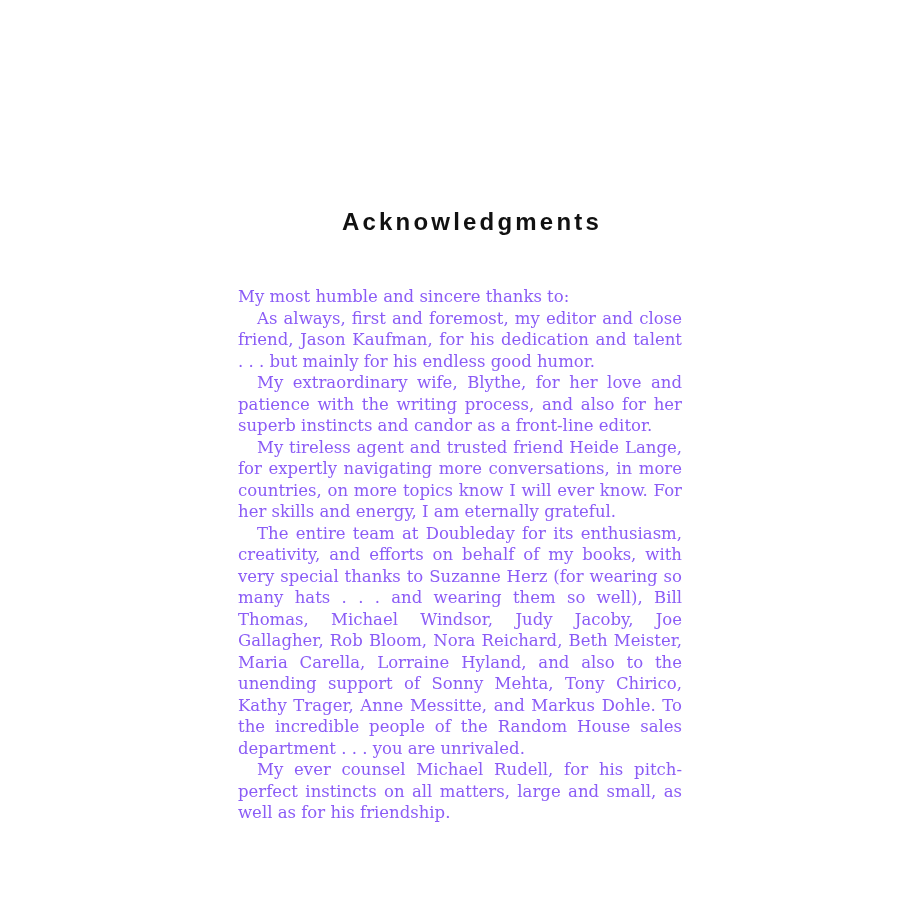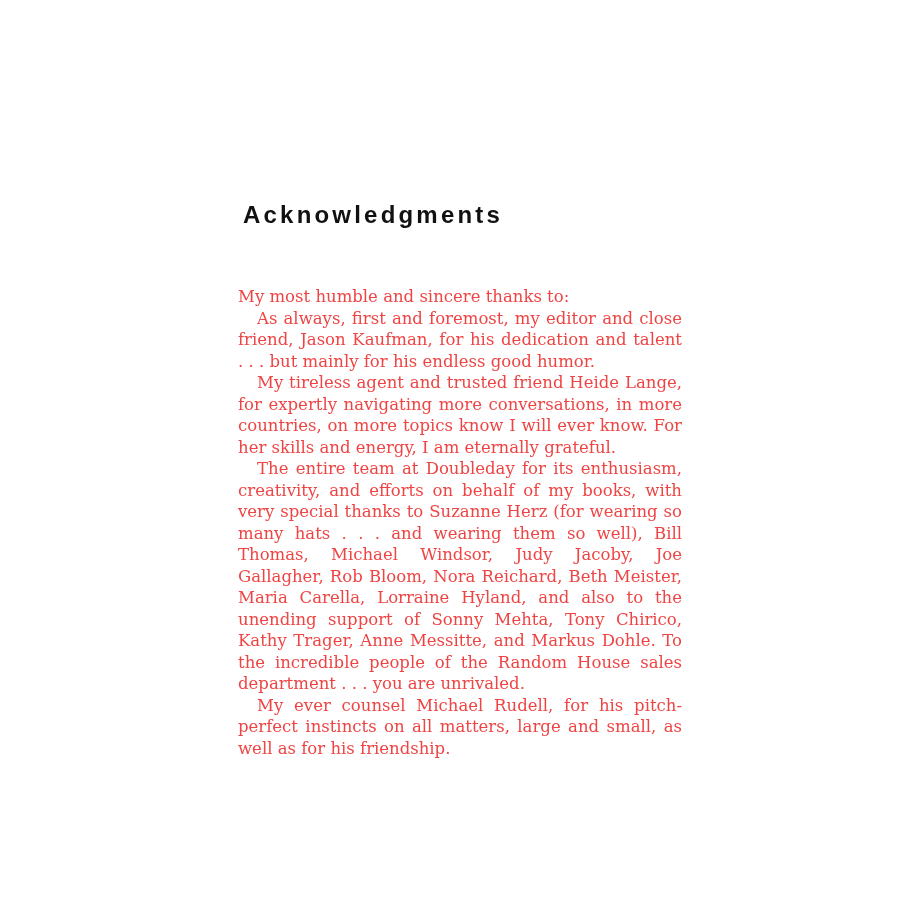--- a/index.html
+++ b/index.html
@@ -16,53 +16,54 @@
   .page {
     position: absolute;
     inset: 0;
     background: #ffffff;
   }
   .page-title {
     position: absolute;
     left: 238px;
     top: 196px;
     width: 444px;
-    margin: 5px;
+    margin: 12px;
     font-family: "Liberation Sans", "DejaVu Sans", sans-serif;
     font-weight: 700;
     font-size: 24px;
     letter-spacing: 3.2px;
-    text-align: left;
+    text-align: center;
     color: #111111;
     white-space: nowrap;
   }
   .text-block {
     position: absolute;
     left: 238px;
     top: 286px;
     width: 444px;
     font-family: "DejaVu Serif", "Liberation Serif", serif;
     font-size: 16.5px;
     line-height: 21.5px;
-    color: #ef4444;
+    color: #8b5cf6;
     text-align: justify;
   }
   .para {
     margin: 0;
     padding: 0;
   }
   .para.indent {
     text-indent: 19px;
   }
 </style>
 </head>
 <body>
 
 <div class="page">
   <h1 class="page-title">Acknowledgments</h1>
   <div class="text-block">
       <p class="para">My most humble and sincere thanks to:</p>
       <p class="para indent">As always, first and foremost, my editor and close friend, Jason Kaufman, for his dedication and talent .&nbsp;.&nbsp;. but mainly for his endless good humor.</p>
+      <p class="para indent">My extraordinary wife, Blythe, for her love and patience with the writing process, and also for her superb instincts and candor as a front-line editor.</p>
       <p class="para indent">My tireless agent and trusted friend Heide Lange, for expertly navigating more conversations, in more countries, on more topics know I will ever know. For her skills and energy, I am eternally grateful.</p>
       <p class="para indent">The entire team at Doubleday for its enthusiasm, creativity, and efforts on behalf of my books, with very special thanks to Suzanne Herz (for wearing so many hats .&nbsp;.&nbsp;. and wearing them so well), Bill Thomas, Michael Windsor, Judy Jacoby, Joe Gallagher, Rob Bloom, Nora Reichard, Beth Meister, Maria Carella, Lorraine Hyland, and also to the unending support of Sonny Mehta, Tony Chirico, Kathy Trager, Anne Messitte, and Markus Dohle. To the incredible people of the Random House sales department .&nbsp;.&nbsp;. you are unrivaled.</p>
       <p class="para indent">My ever counsel Michael Rudell, for his pitch-perfect instincts on all matters, large and small, as well as for his friendship.</p>
     </div>
 </div>
 
 </body></html>

